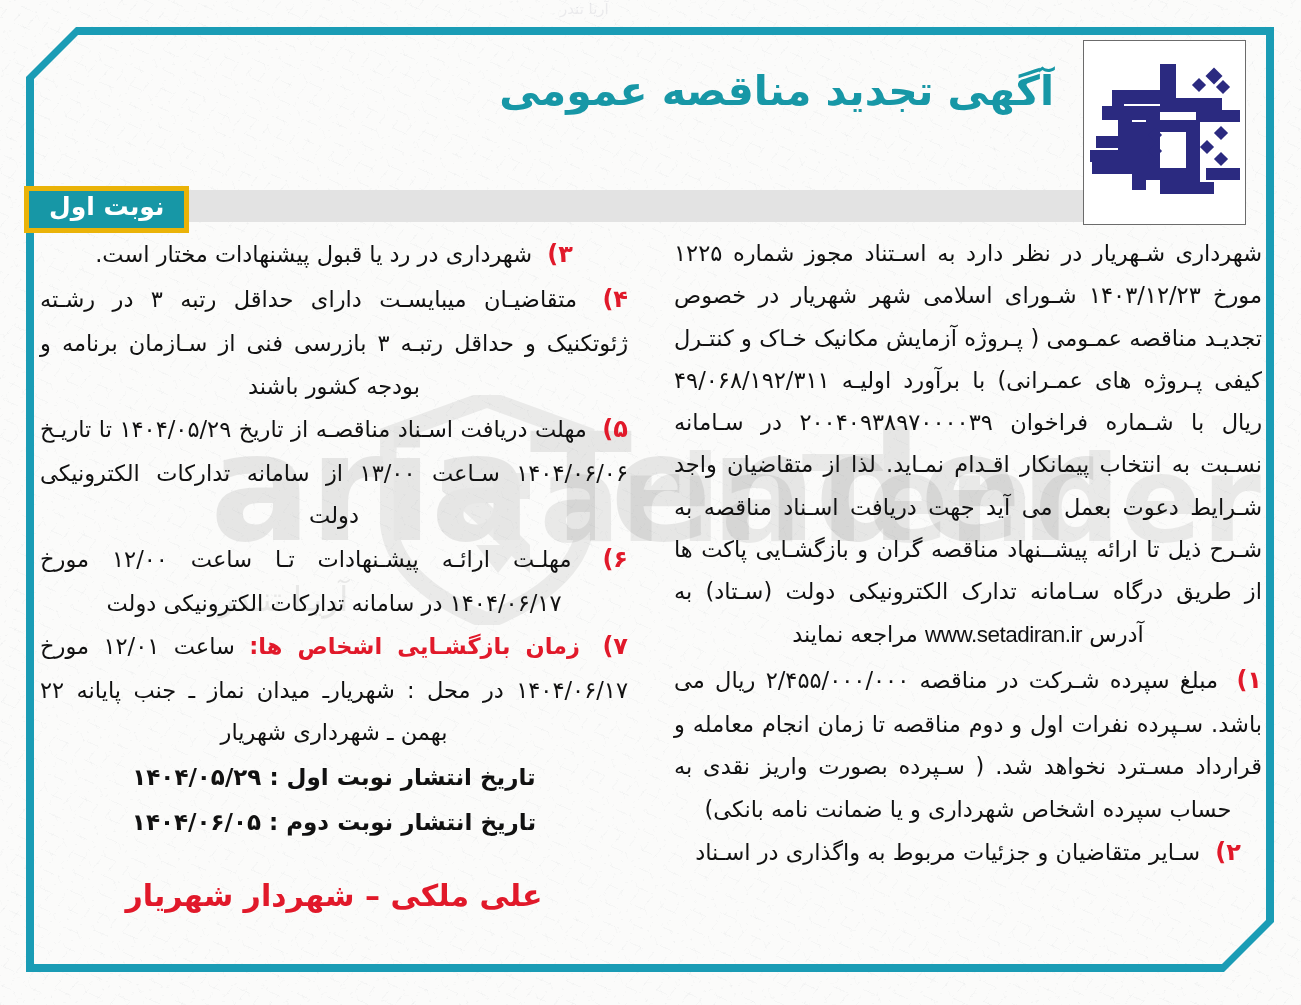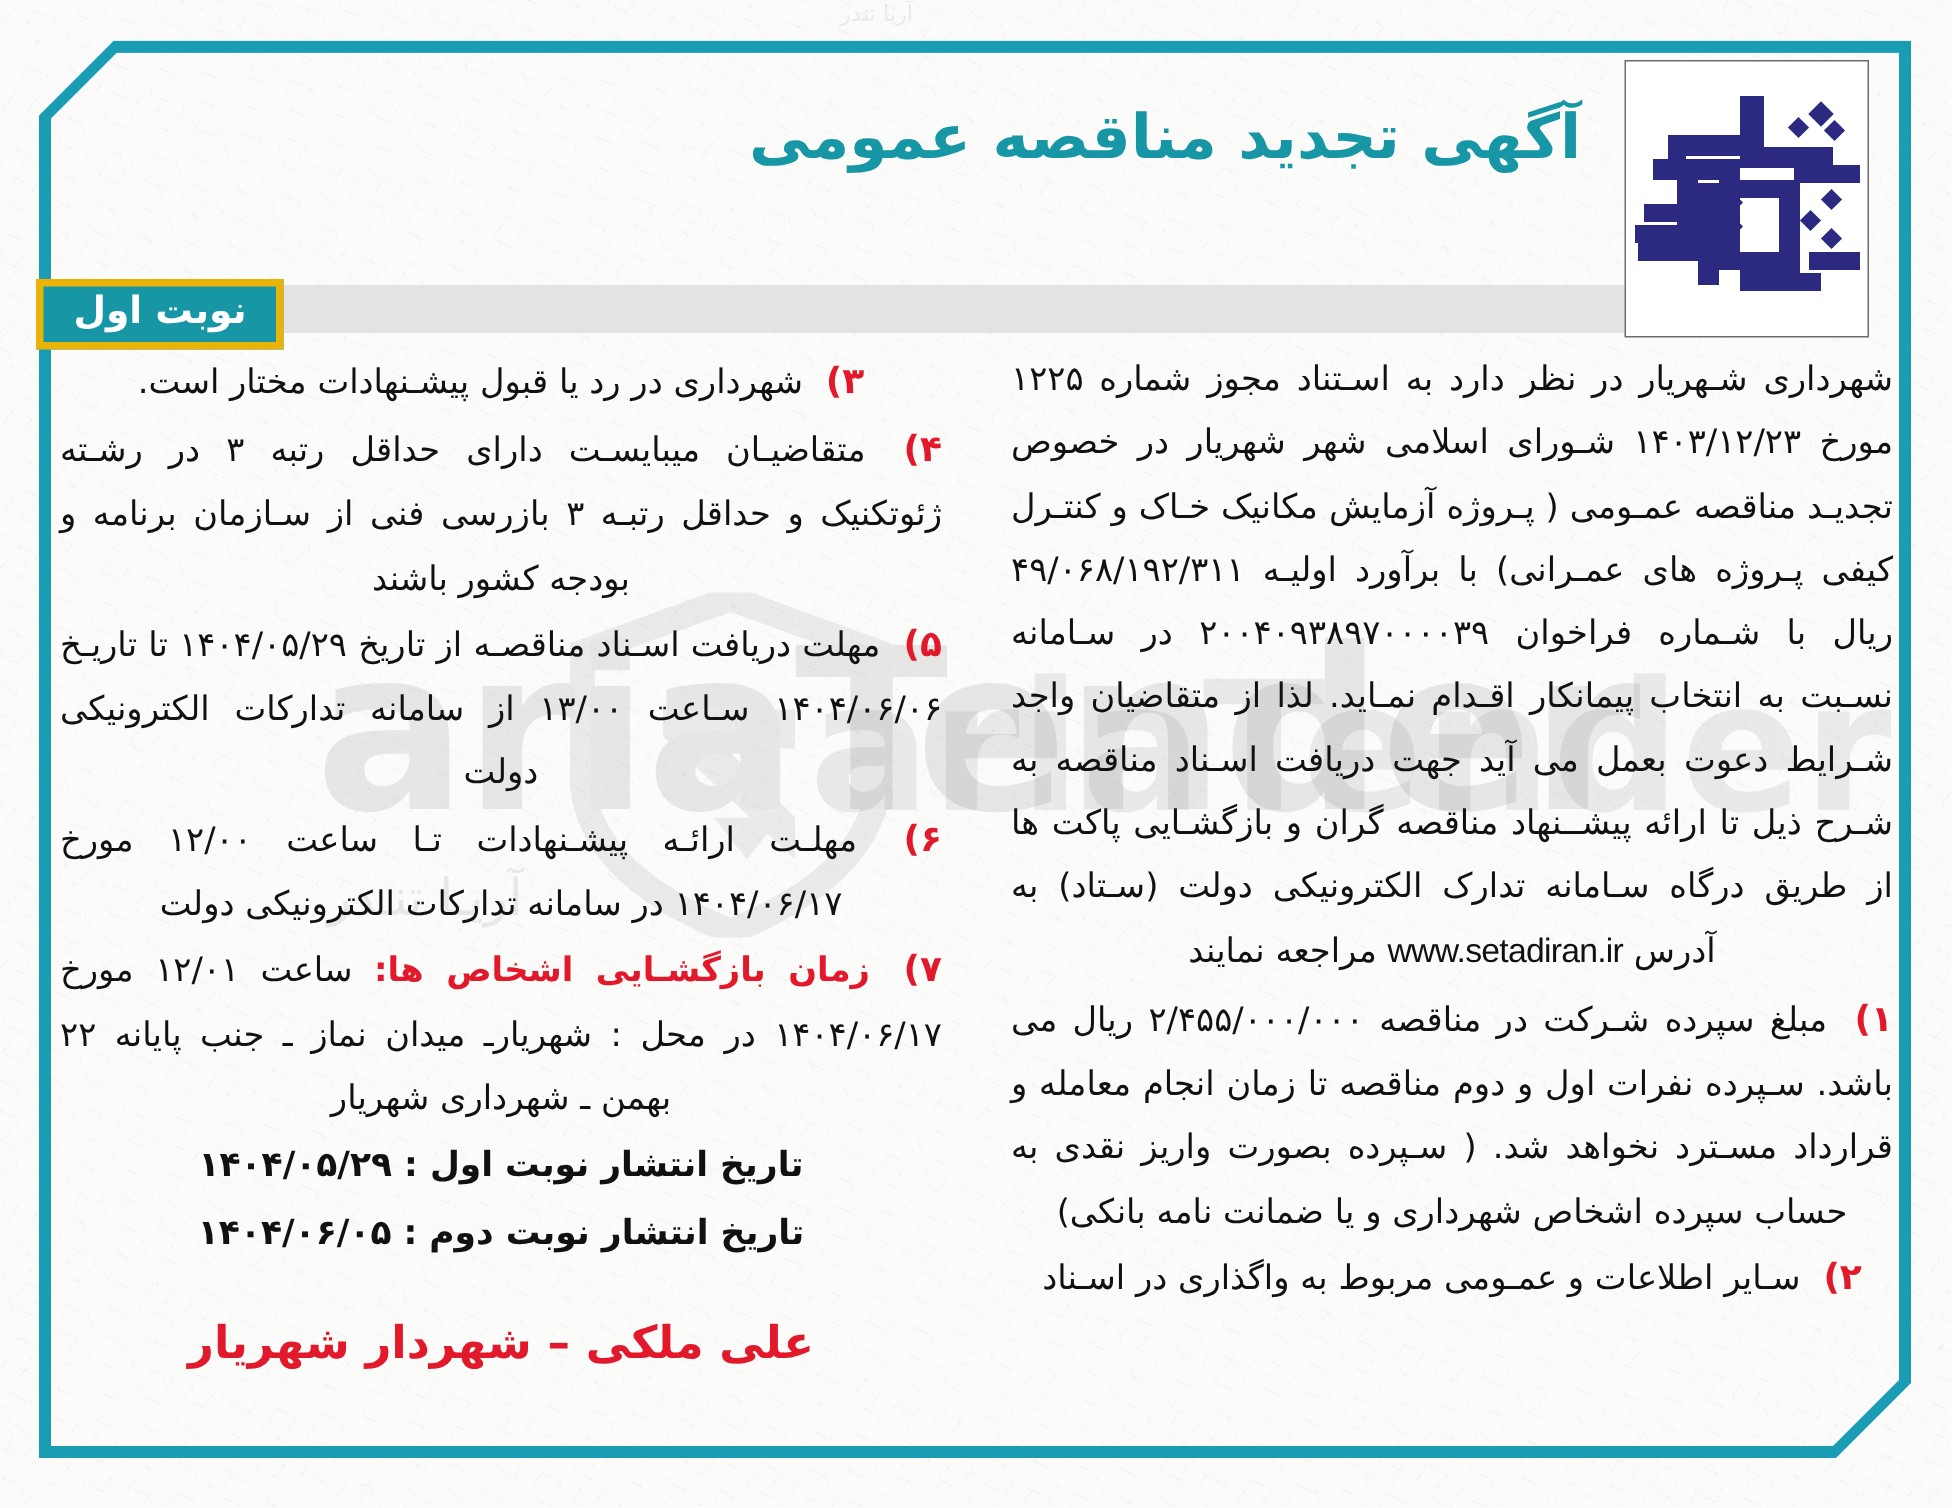--- a/index.html
+++ b/index.html
@@ -365,31 +365,31 @@
         <span>مراجعه نمایند</span>
       </div>
 
       <div class="li">
         <span class="num">۱)</span>
         <span>مبلغ سپرده شـرکت در مناقصه ۲/۴۵۵/۰۰۰/۰۰۰ ریال می باشد. سـپرده نفرات اول و دوم مناقصه تا زمان انجام معامله و قرارداد مسـترد نخواهد شد. ( سـپرده بصورت واریز نقدی به حساب سپرده اشخاص شهرداری و یا ضمانت نامه بانکی)</span>
       </div>
 
       <div class="li">
         <span class="num">۲)</span>
-        <span>سـایر اطلاعات و عمـومی مربوط به واگذاری در اسـناد</span>
+        <span>سـایر متقاضیان و جزئیات مربوط به واگذاری در اسـناد</span>
       </div>
 
     </div>
 
     <div class="col left-col">
 
 
       <div class="li">
         <span class="num">۳)</span>
-        <span>شهرداری در رد یا قبول پیشـنهادات مختار است.</span>
+        <span>شهرداری در رد یا قبول پیشنهادات مختار است.</span>
       </div>
 
       <div class="li">
         <span class="num">۴)</span>
         <span>متقاضیـان میبایسـت دارای حداقل رتبه ۳ در رشـته ژئوتکنیک و حداقل رتبـه ۳ بازرسی فنی از سـازمان برنامه و بودجه کشور باشند</span>
       </div>
 
       <div class="li">
         <span class="num">۵)</span>
         <span>مهلت دریافت اسـناد مناقصـه از تاریخ ۱۴۰۴/۰۵/۲۹ تا تاریـخ ۱۴۰۴/۰۶/۰۶ سـاعت ۱۳/۰۰ از سامانه تدارکات الکترونیکی دولت</span>

